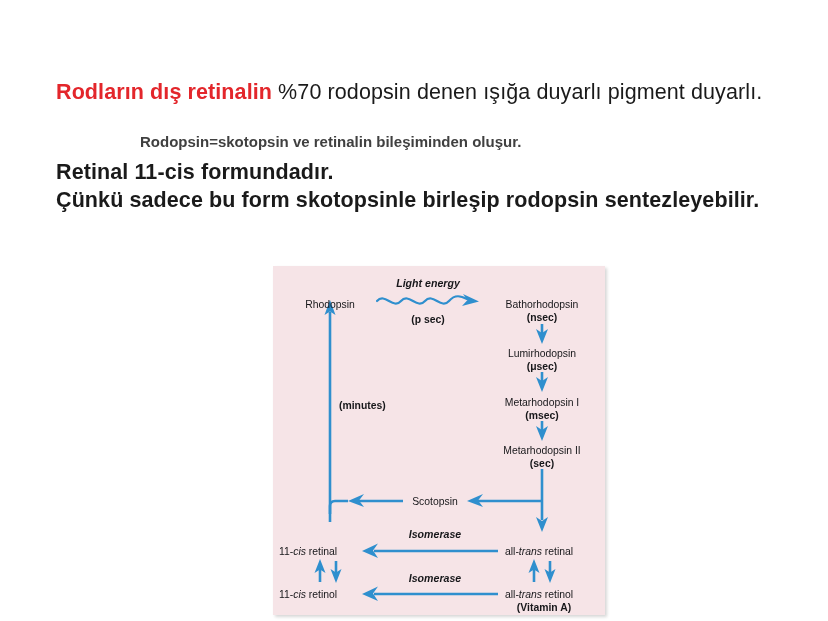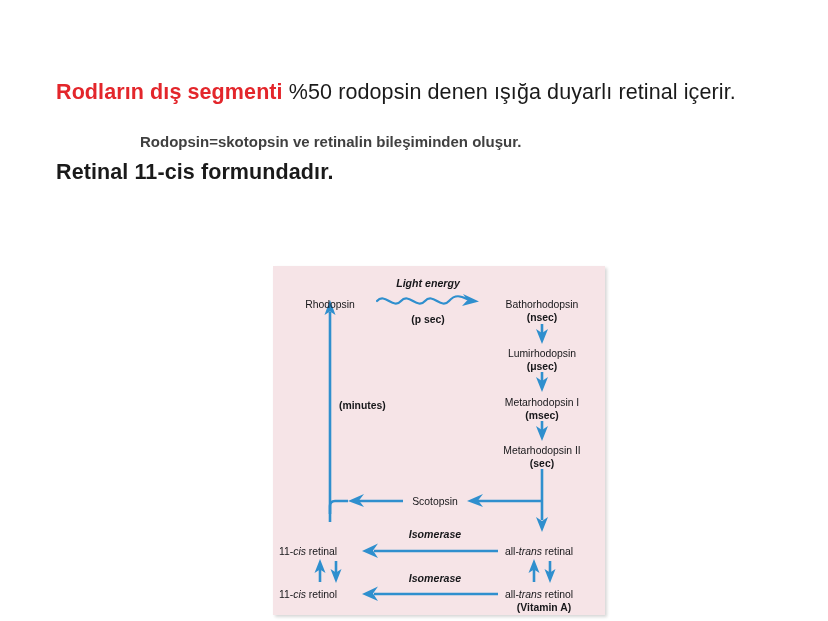--- a/index.html
+++ b/index.html
@@ -107,27 +107,28 @@
   .arrow-head {
     fill: #2f8fce;
   }
 </style>
 </head>
 <body>
 
 <div id="slide-text">
 
   <p class="para p-intro">
-    <span class="red">Rodların dış segmenti</span><span> %50 </span><span class="blk-bold">rodopsin</span><span> denen ışığa duyarlı retinal içerir.</span>
+    <span class="red">Rodların dış retinalin</span><span> %70 </span><span class="blk-bold">rodopsin</span><span> denen ışığa duyarlı pigment duyarlı.</span>
   </p>
 
   <p class="p-center-red">Rodopsin=skotopsin ve retinalin bileşiminden oluşur.</p>
 
   <p class="para p-line">Retinal 11-cis formundadır.</p>
 
+  <p class="para p-line">Çünkü sadece bu form skotopsinle birleşip rodopsin sentezleyebilir.</p>
 
 </div>
 
 <div id="diagram-panel">
   <svg id="diagram-svg" viewBox="0 0 332 349" xmlns="http://www.w3.org/2000/svg">
 
     <g>
       <line class="flow-line" x1="57" y1="256" x2="57" y2="46"></line>
       <polygon class="arrow-head" points="57,34 51.5,49 57,45.5 62.5,49"></polygon>
     </g>

